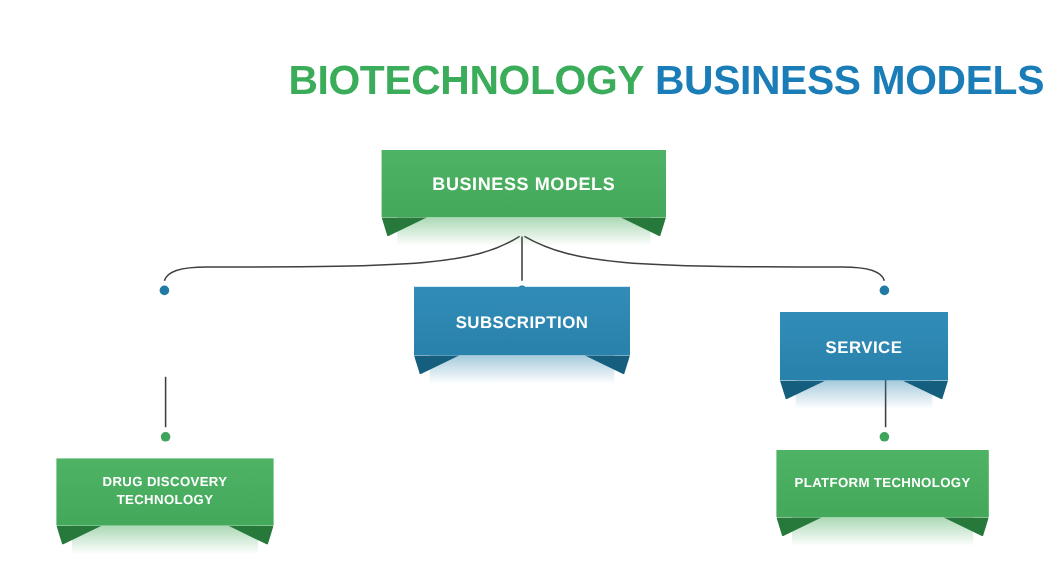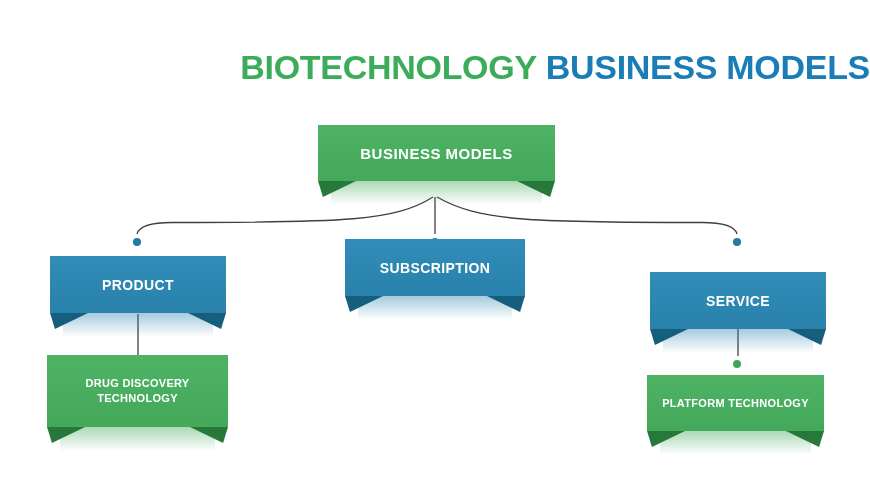--- a/index.html
+++ b/index.html
@@ -72,48 +72,40 @@
 
   <div class="ribbon green lvl-root" style="left:318px;top:125px;width:237px;height:56px">
     <div class="band">
       <span>BUSINESS MODELS</span>
     </div>
     <div class="fold fold-left"></div>
     <div class="fold fold-right"></div>
     <div class="shine"></div>
   </div>
 
-  <div class="ribbon blue lvl-mid" style="left:50px;top:256px;width:176px;height:57px">
-    <div class="band">
-      <span>PRODUCT</span>
-    </div>
-    <div class="fold fold-left"></div>
-    <div class="fold fold-right"></div>
-    <div class="shine"></div>
-  </div>
 
   <div class="ribbon blue lvl-mid" style="left:345px;top:239px;width:180px;height:57px">
     <div class="band">
       <span>SUBSCRIPTION</span>
     </div>
     <div class="fold fold-left"></div>
     <div class="fold fold-right"></div>
     <div class="shine"></div>
   </div>
 
-  <div class="ribbon blue lvl-mid" style="left:650px;top:272px;width:176px;height:57px">
+  <div class="ribbon blue lvl-mid" style="left:650px;top:260px;width:140px;height:57px">
     <div class="band">
       <span>SERVICE</span>
     </div>
     <div class="fold fold-left"></div>
     <div class="fold fold-right"></div>
     <div class="shine"></div>
   </div>
 
-  <div class="ribbon green lvl-leaf" style="left:47px;top:355px;width:181px;height:72px">
+  <div class="ribbon green lvl-leaf" style="left:47px;top:382px;width:181px;height:56px">
     <div class="band">
       <span>DRUG DISCOVERY TECHNOLOGY</span>
     </div>
     <div class="fold fold-left"></div>
     <div class="fold fold-right"></div>
     <div class="shine"></div>
   </div>
 
   <div class="ribbon green lvl-leaf" style="left:647px;top:375px;width:177px;height:56px">
     <div class="band">

